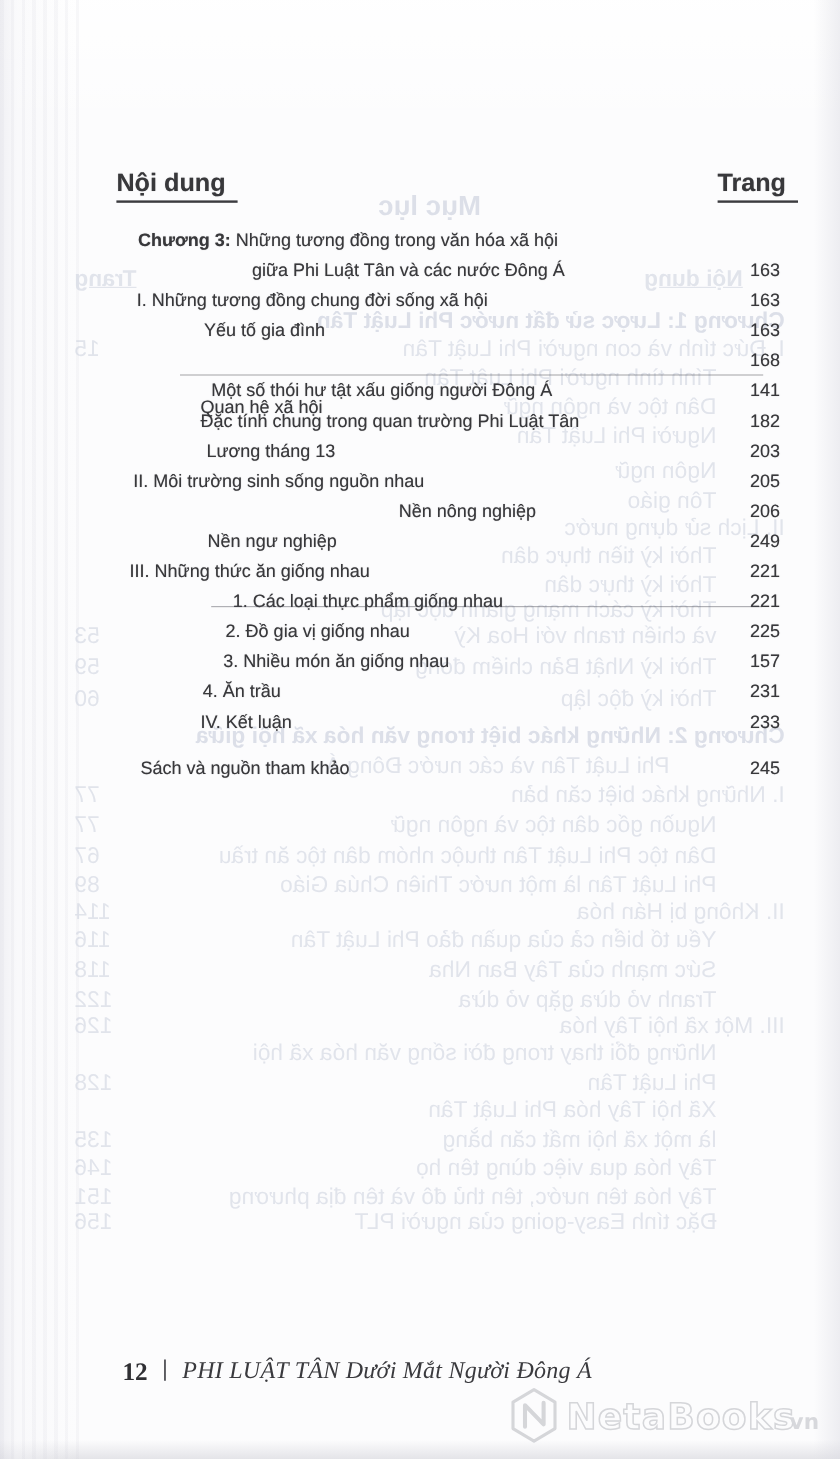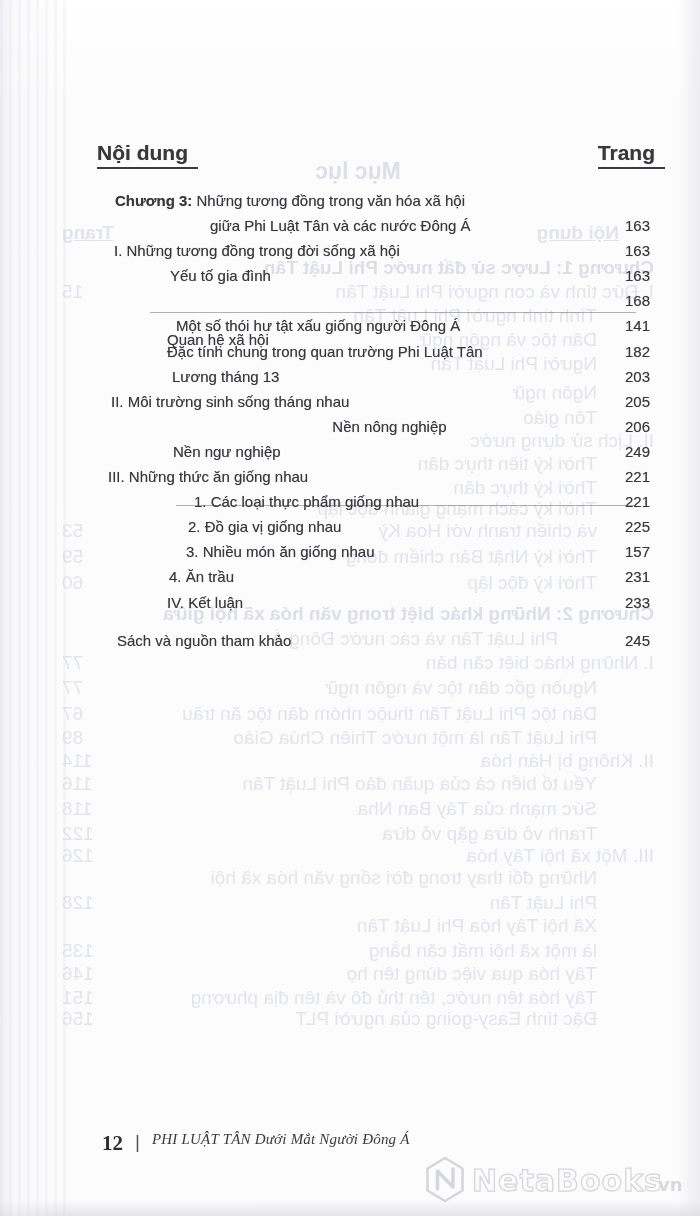--- a/index.html
+++ b/index.html
@@ -62,21 +62,21 @@
 
   
   .footer{
     position:absolute;left:102px;top:1131px;z-index:2;
     display:flex;align-items:flex-start;color:#2f2f33;
   }
   .f-num{font-family:"Liberation Serif",serif;font-weight:bold;font-size:21px;}
   .f-sep{margin:0 12px;color:#55555a;font-size:19px;}
   .f-title{
     font-family:"Liberation Serif",serif;font-style:italic;
-    font-size:15px;letter-spacing:.2px;color:#3a3a3e;
+    font-size:20px;letter-spacing:.2px;color:#3a3a3e;
   }
 
   
   .watermark{position:absolute;left:420px;top:1149px;z-index:2;opacity:.95;}
   .wm-text{
     font-family:"DejaVu Sans",sans-serif;font-weight:bold;
   }
 </style>
 </head>
 <body>
@@ -232,21 +232,21 @@
 
 <div class="toc-row">
       <span class="txt" style="padding-left: 7px;"><b class="pfx">Chương 3:</b><span> Những tương đồng trong văn hóa xã hội</span></span>
       <span class="pg"></span>
     </div>
     <div class="toc-row">
       <span class="txt" style="padding-left: 102px;"><b class="pfx"></b><span>giữa Phi Luật Tân và các nước Đông Á</span></span>
       <span class="pg">163</span>
     </div>
     <div class="toc-row">
-      <span class="txt" style="padding-left: 6px;"><b class="pfx"></b><span>I. Những tương đồng trong đời sống xã hội</span></span>
+      <span class="txt" style="padding-left: 6px;"><b class="pfx"></b><span>I. Những tương đồng chung đời sống xã hội</span></span>
       <span class="pg">163</span>
     </div>
     <div class="toc-row">
       <span class="txt" style="padding-left: 62px;"><b class="pfx"></b><span>Yếu tố gia đình</span></span>
       <span class="pg">163</span>
     </div>
     <div class="toc-row">
       <span class="txt" style="padding-left: 59px; margin-top: 39px;"><b class="pfx"></b><span>Quan hệ xã hội</span></span>
       <span class="pg">168</span>
     </div>
@@ -256,21 +256,21 @@
     </div>
     <div class="toc-row">
       <span class="txt" style="padding-left: 59px;"><b class="pfx"></b><span>Đặc tính chung trong quan trường Phi Luật Tân</span></span>
       <span class="pg">182</span>
     </div>
     <div class="toc-row">
       <span class="txt" style="padding-left: 64px;"><b class="pfx"></b><span>Lương tháng 13</span></span>
       <span class="pg">203</span>
     </div>
     <div class="toc-row">
-      <span class="txt" style="padding-left: 3px;"><b class="pfx"></b><span>II. Môi trường sinh sống tháng nhau</span></span>
+      <span class="txt" style="padding-left: 3px;"><b class="pfx"></b><span>II. Môi trường sinh sống nguồn nhau</span></span>
       <span class="pg">205</span>
     </div>
     <div class="toc-row">
       <span class="txt" style="padding-left: 65px; text-align: center;"><b class="pfx"></b><span>Nền nông nghiệp</span></span>
       <span class="pg">206</span>
     </div>
     <div class="toc-row">
       <span class="txt" style="padding-left: 65px;"><b class="pfx"></b><span>Nền ngư nghiệp</span></span>
       <span class="pg">249</span>
     </div>

